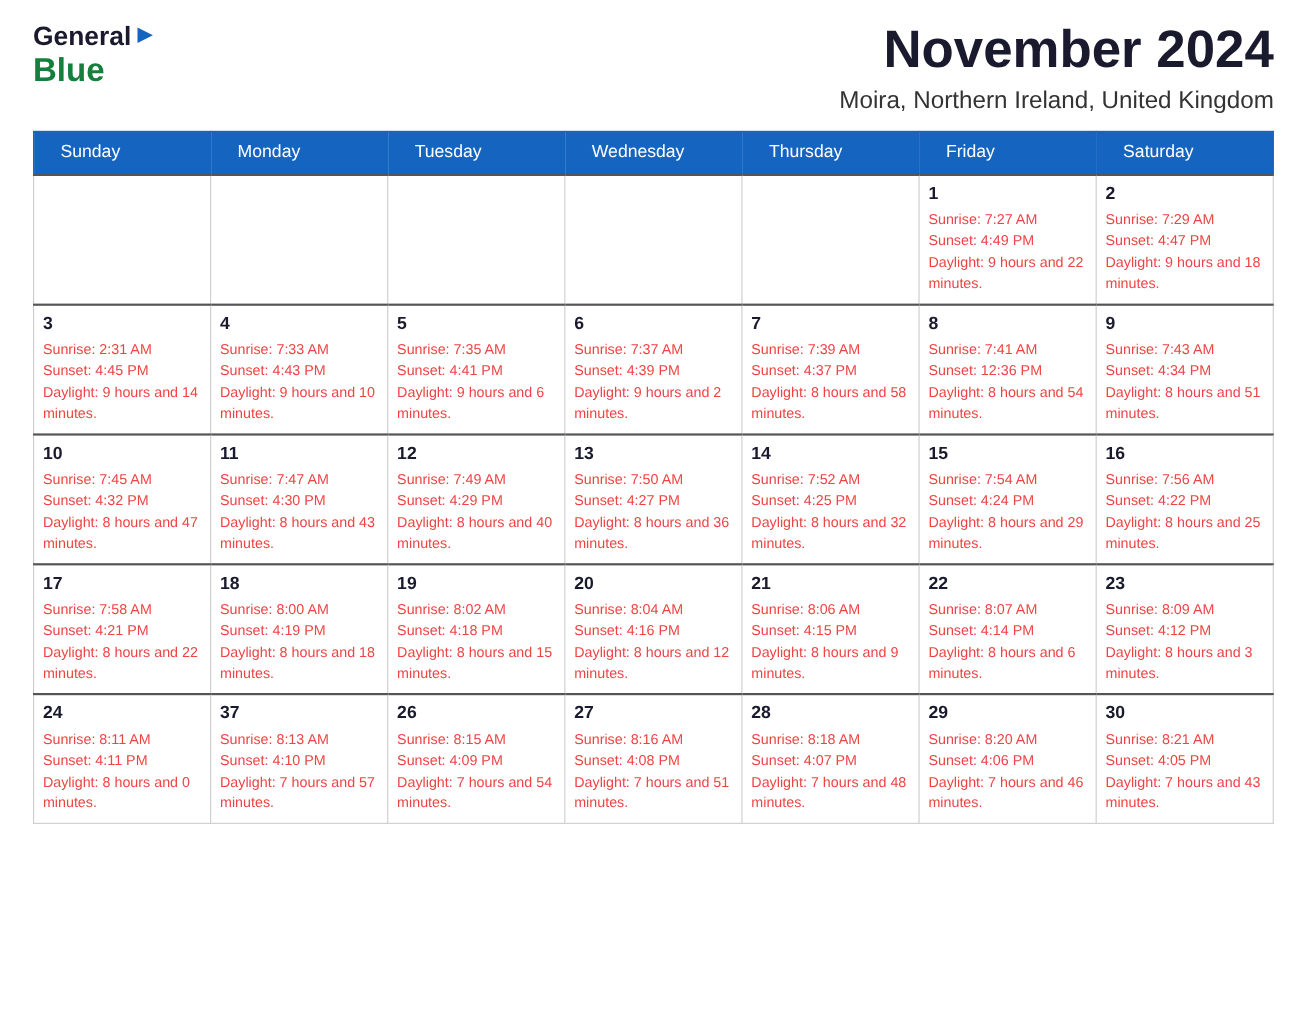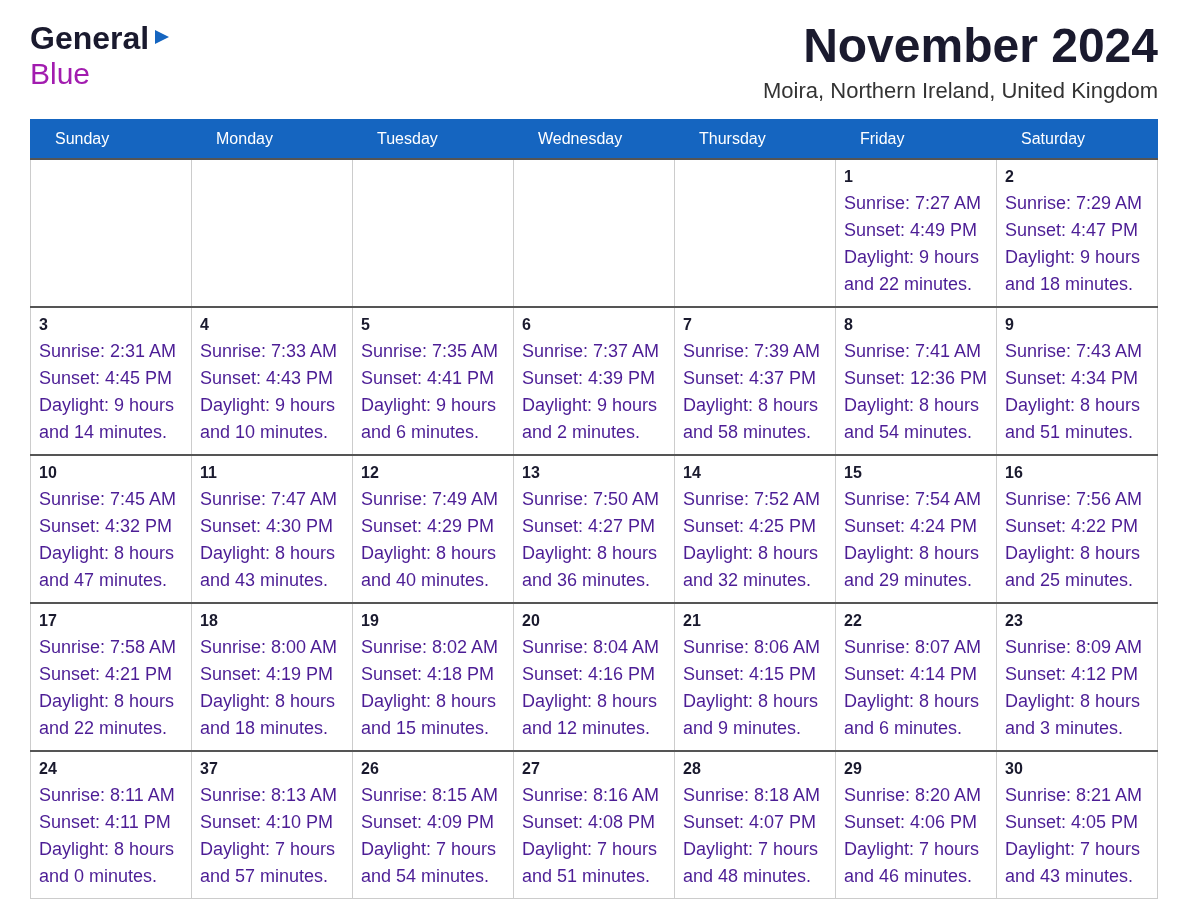--- a/index.html
+++ b/index.html
@@ -62,44 +62,44 @@
     .calendar tr.week-row td {
       border-top: 2px solid #555;
     }
     .day-number {
       font-size: 16px;
       font-weight: bold;
       color: #1a1a2e;
       margin-bottom: 4px;
     }
     .day-info {
-      font-size: 18px;
-      color: #4c1d95;
+      font-size: 13px;
+      color: #ef4444;
       line-height: 1.5;
     }
     .empty-cell {
       background: #f9f9f9;
     }
     .logo-row {
       display: flex;
       align-items: center;
     }
     .logo-text-general {
-      font-size: 32px;
+      font-size: 24px;
       font-weight: bold;
       color: #1a1a2e;
     }
     .logo-arrow {
       display: inline-block;
       margin-left: 2px;
     }
     .logo-text-blue {
       font-size: 30px;
-      font-weight: normal;
-      color: #a21caf;
+      font-weight: bold;
+      color: #15803d;
       margin-top: -2px;
     }
   </style>
 </head>
 <body>
 
 <div class="header">
   <div class="logo">
     <div class="logo-row">
       <span class="logo-text-general">General</span>

